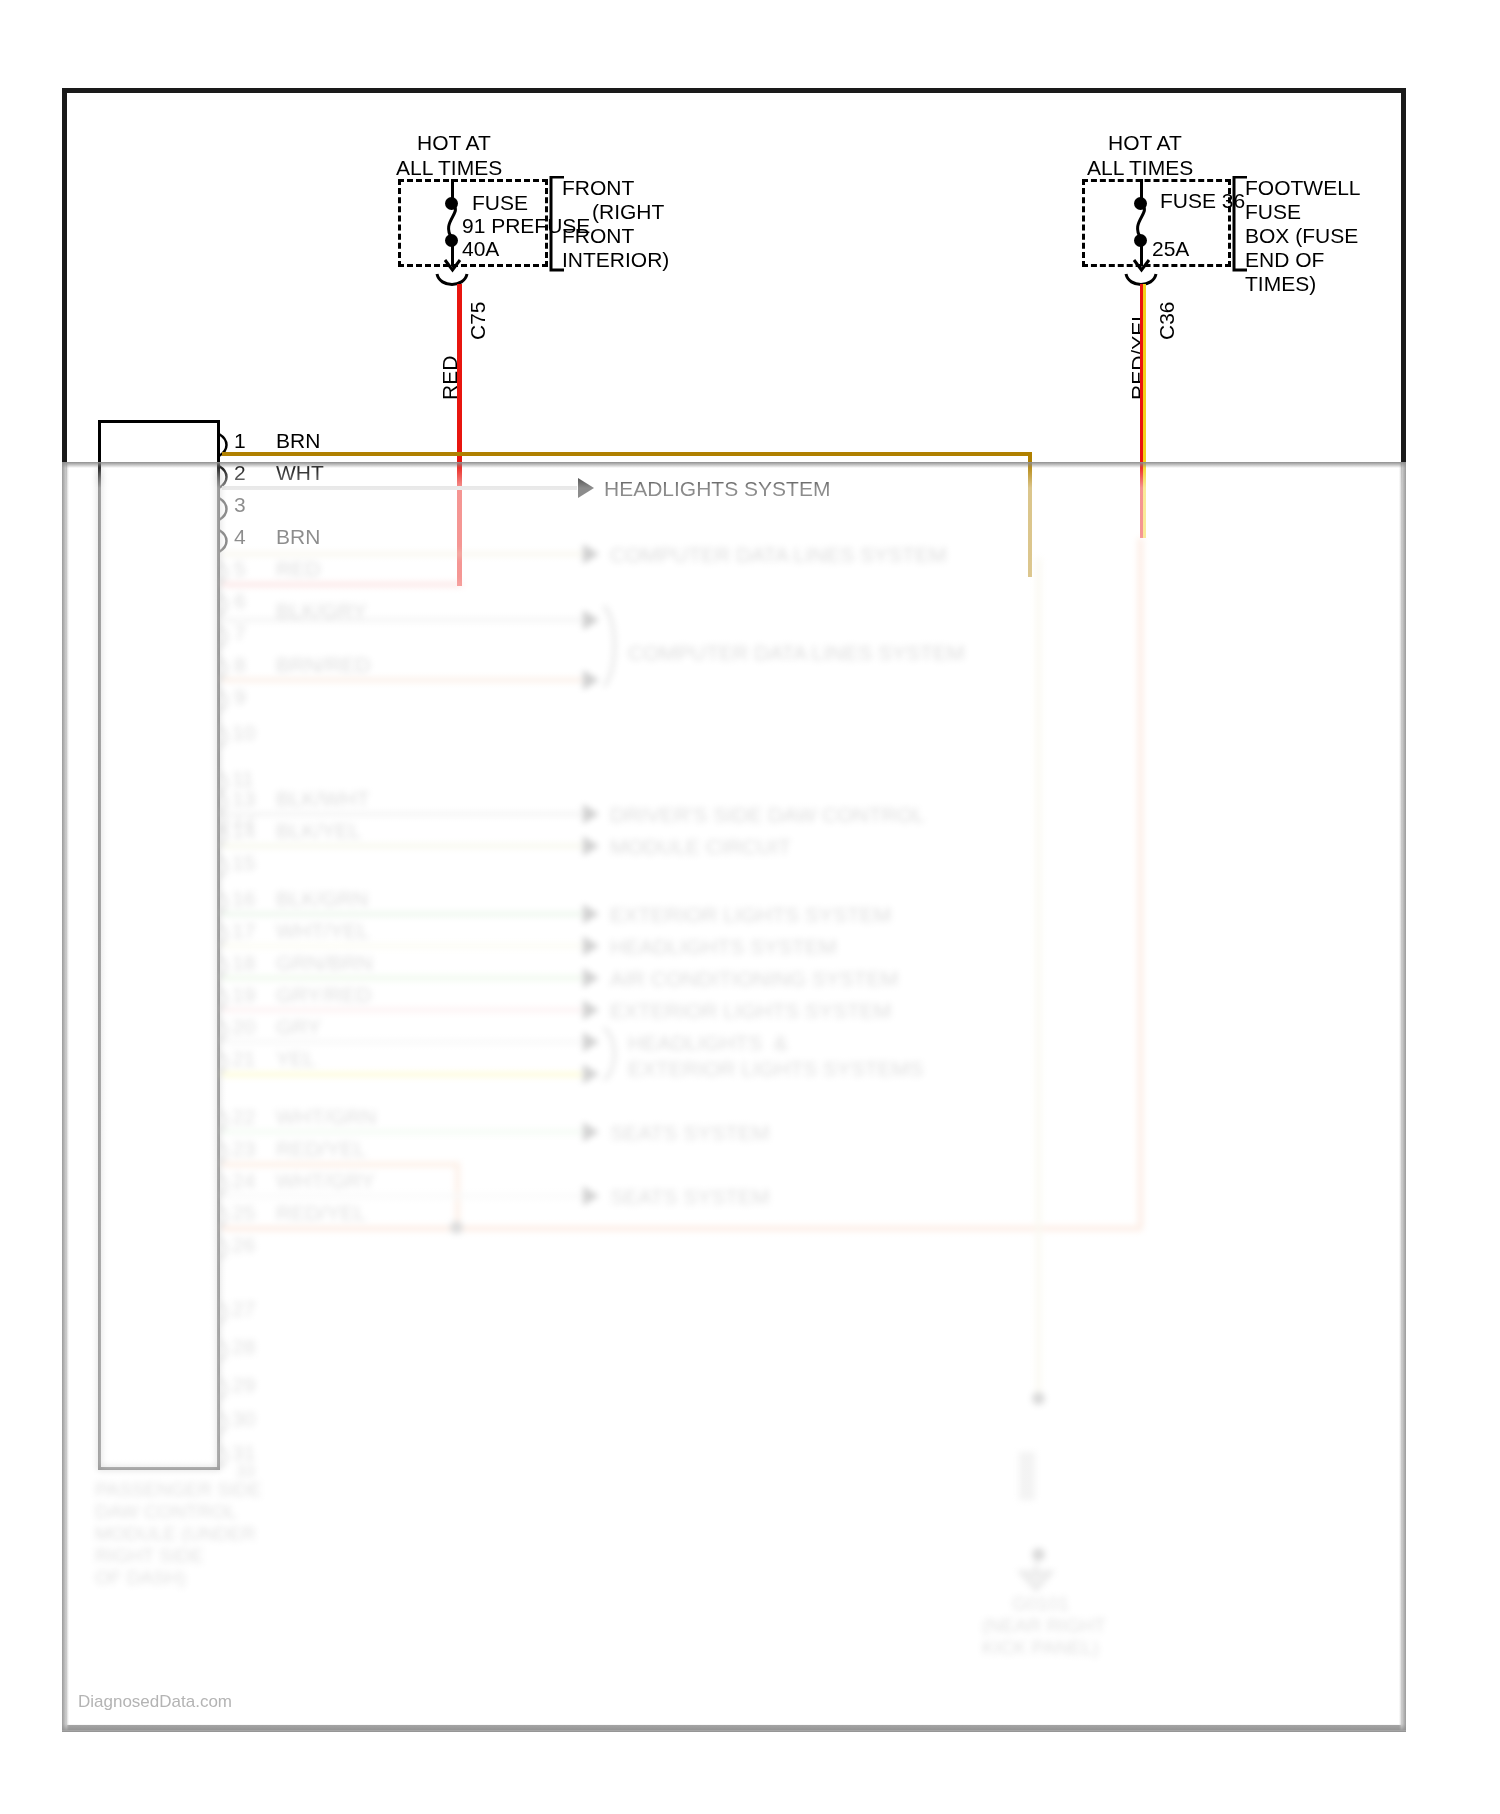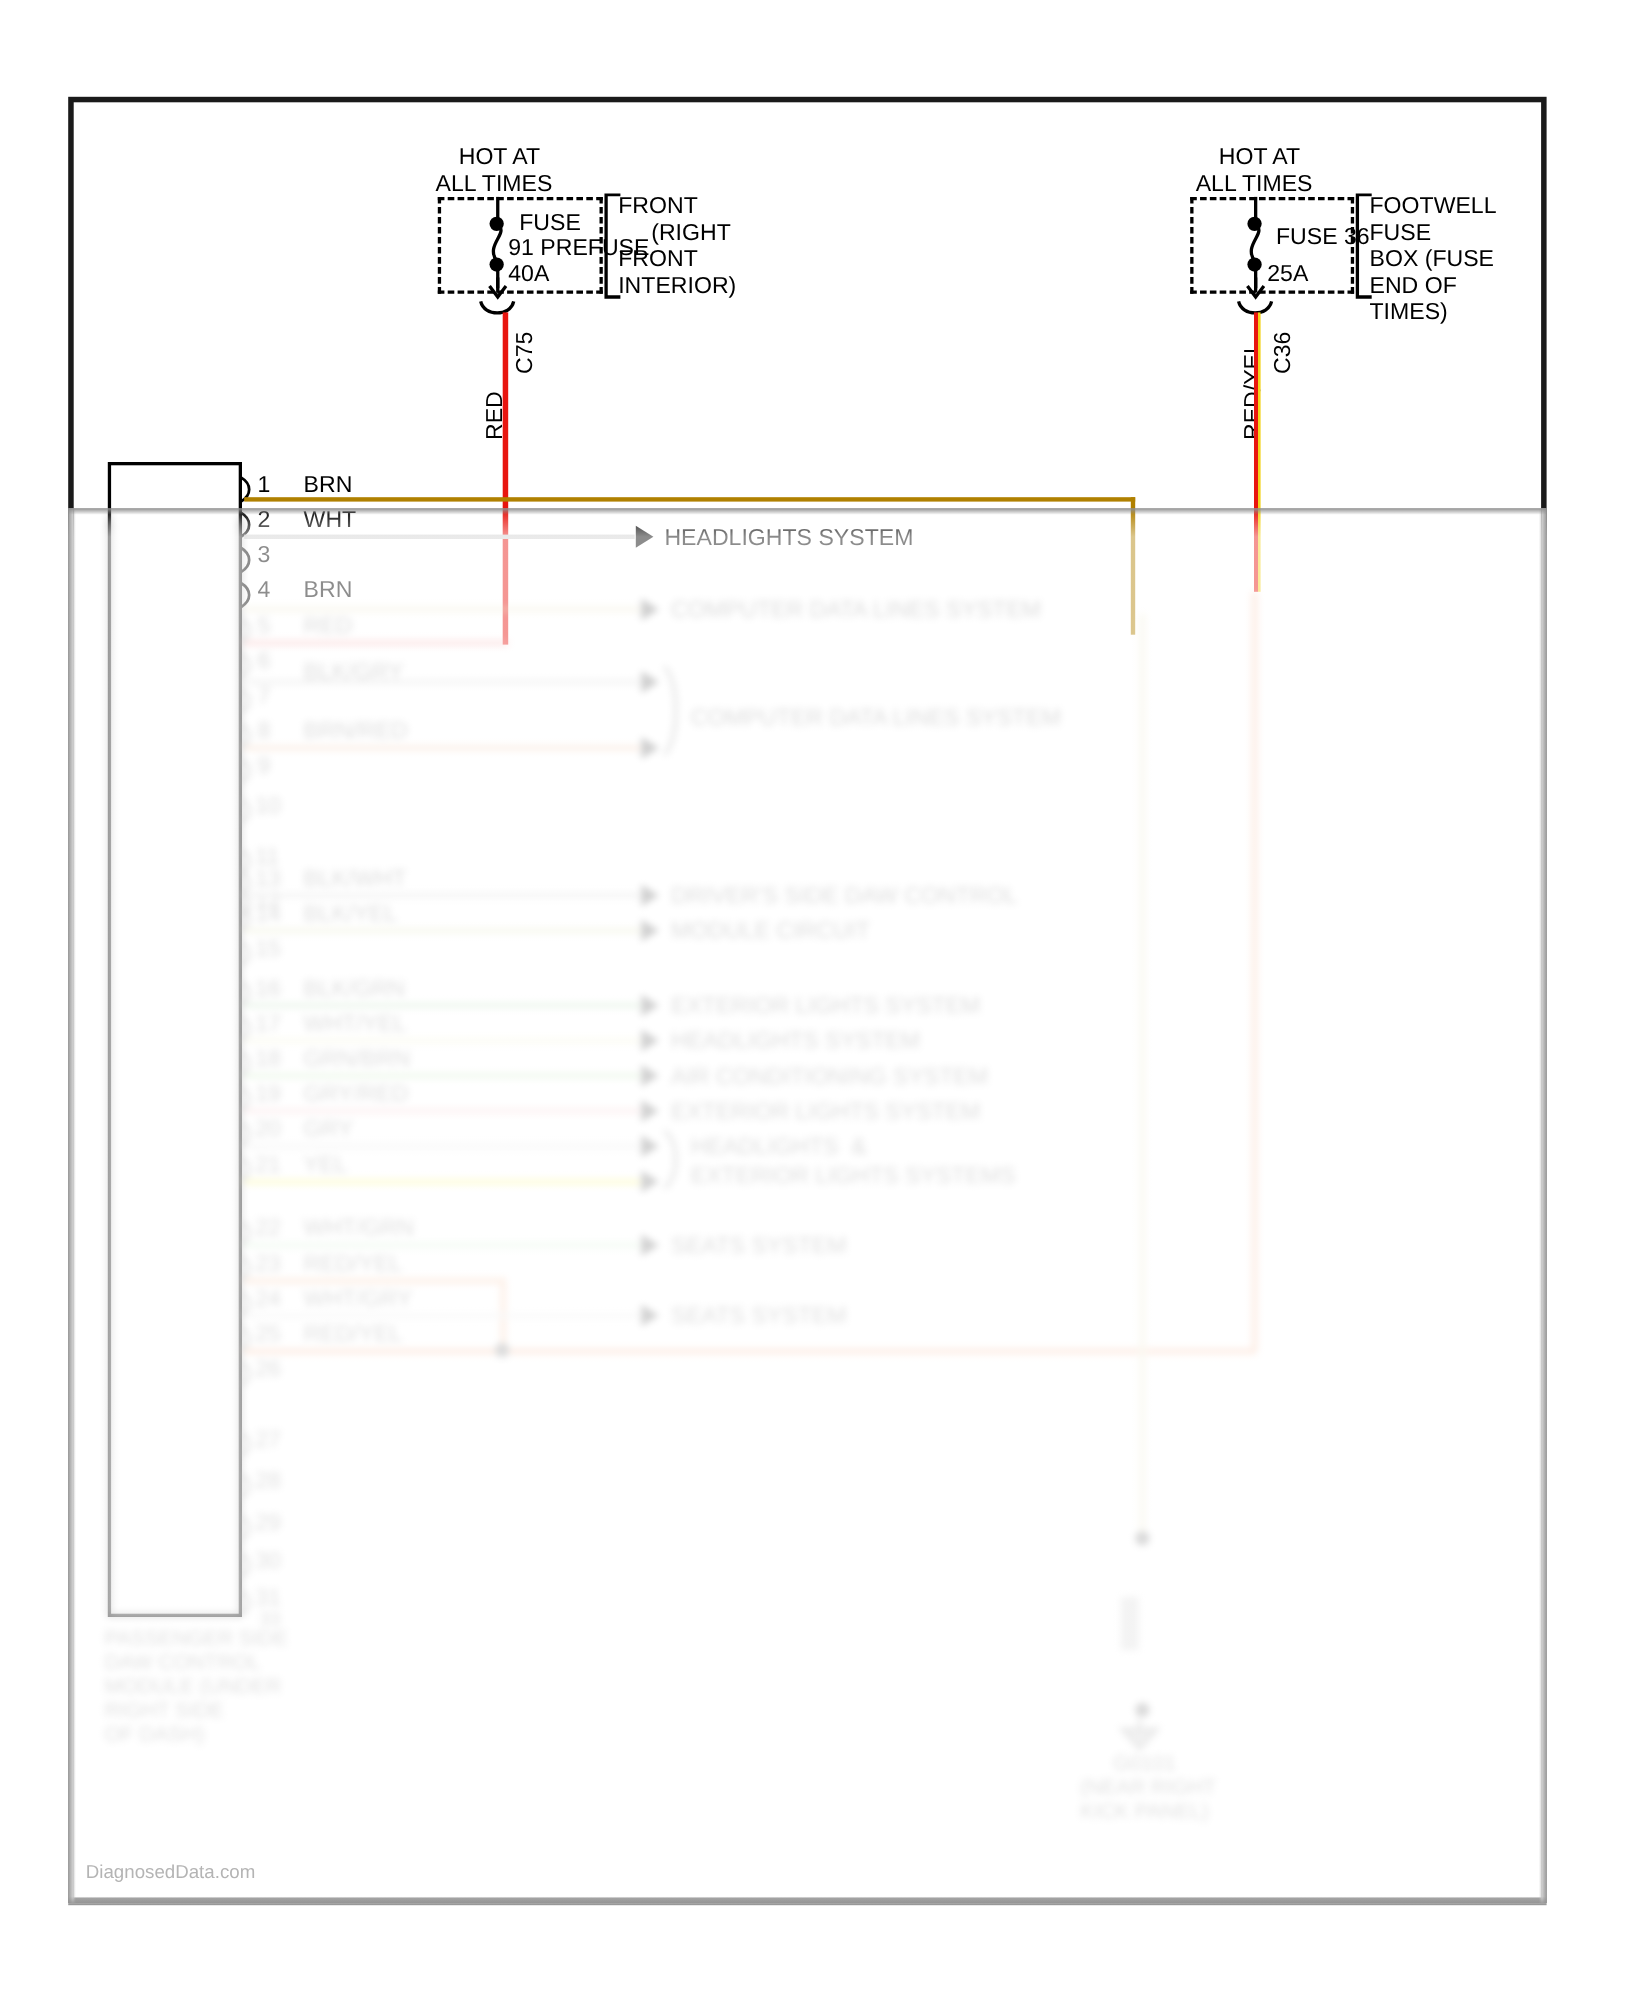--- a/index.html
+++ b/index.html
@@ -244,21 +244,21 @@
       <svg style="position:absolute; left:1129px; top:200px;" width="30" height="42">
         <path d="M12 4 C 24 12, 0 22, 12 38" stroke="#000" stroke-width="3" fill="none"></path>
       </svg>
 
       <div class="dot" style="left:1134px; top:234px;"></div>
       <div class="wire v" style="left:1140px; top:240px; height:22px;"></div>
       <svg style="position:absolute; left:1129px; top:252px;" width="26" height="22">
         <path d="M12.5 0 L12.5 14 M5 8 L12.5 18 L20 8" stroke="#000" stroke-width="3" fill="none"></path>
       </svg>
 
-      <div class="txt" style="left:1160px; top:203px;">FUSE 36</div>
+      <div class="txt" style="left:1160px; top:188px;">FUSE 36</div>
       <div class="txt" style="left:1152px; top:236px;">25A</div>
 
       <svg style="position:absolute; left:1231px; top:176px;" width="18" height="96">
         <path d="M16 1 L3 1 L3 94 L16 94" stroke="#000" stroke-width="3" fill="none"></path>
       </svg>
 
       <div class="txt" style="left:1245px; top:175px;">FOOTWELL</div>
       <div class="txt" style="left:1245px; top:199px;">FUSE</div>
       <div class="txt" style="left:1245px; top:223px;">BOX (FUSE</div>
       <div class="txt" style="left:1245px; top:247px;">END OF</div>

